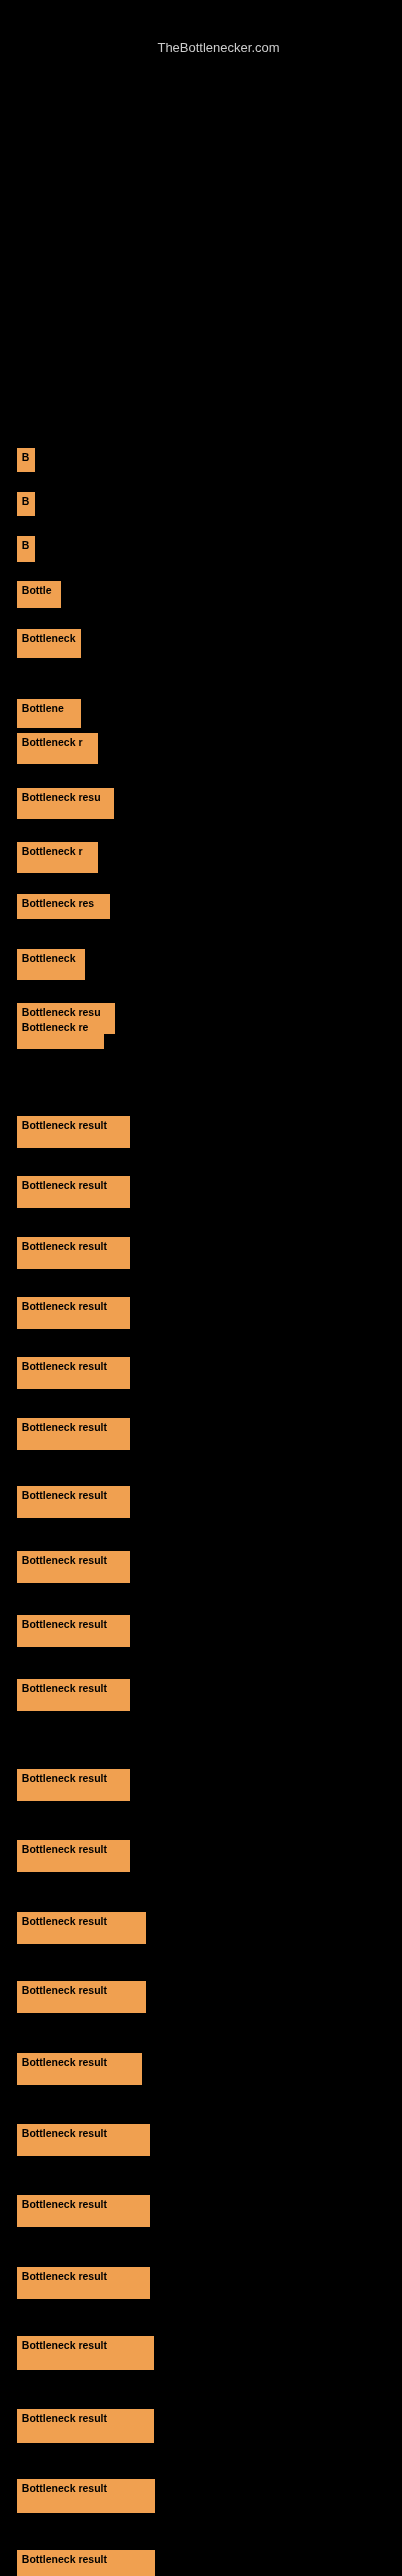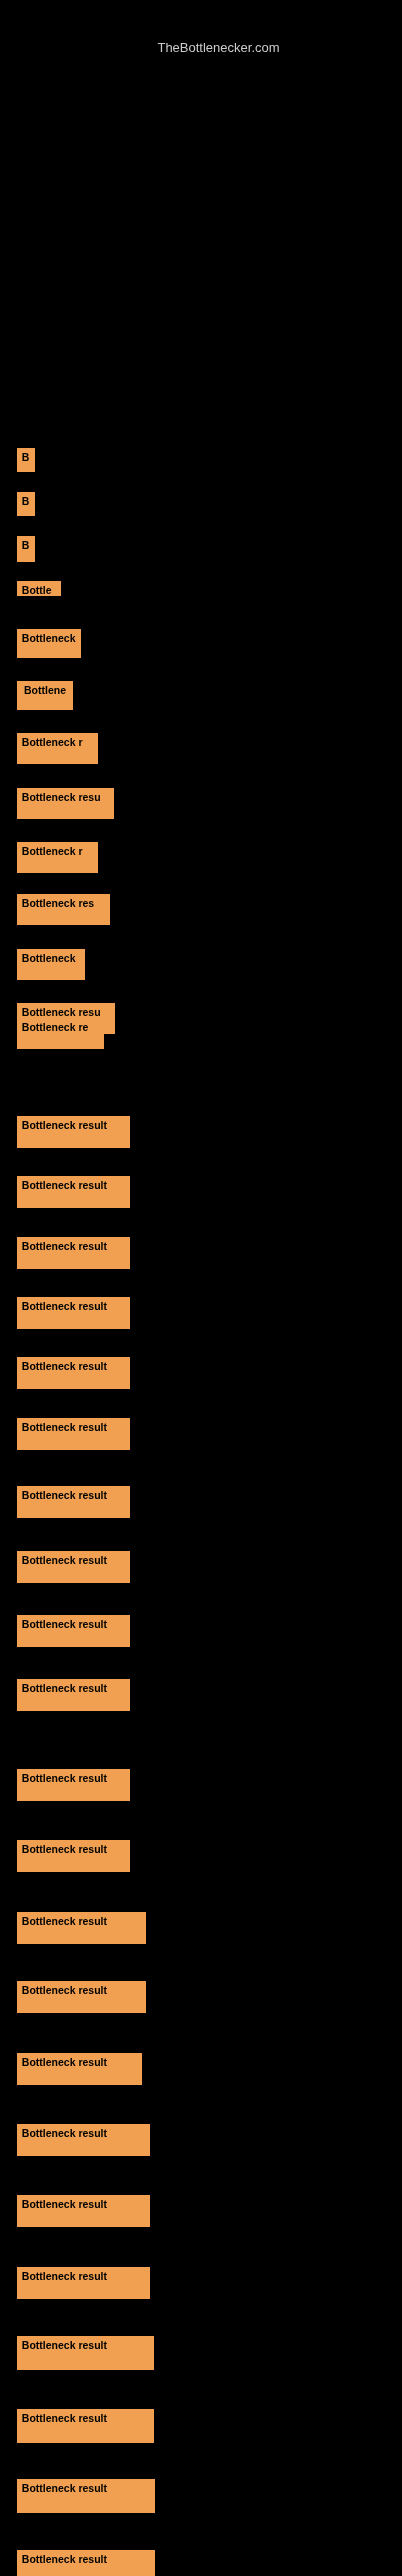--- a/index.html
+++ b/index.html
@@ -46,27 +46,27 @@
   </style>
 </head>
 <body>
 
 <div class="site-title">TheBottlenecker.com</div>
 
 <div class="results-container" id="results-container">
 <div class="result-item" style="top: 431px; width: 17.7px; height: 24px;">B</div>
     <div class="result-item" style="top: 475px; width: 17.7px; height: 24px;">B</div>
     <div class="result-item" style="top: 519px; width: 17.7px; height: 26px;">B</div>
-    <div class="result-item" style="top: 564px; width: 44px; height: 15px;">Bottle</div>
+    <div class="result-item" style="top: 564px; width: 44px; height: 27px;">Bottle</div>
     <div class="result-item" style="top: 612px; width: 64px; height: 29px;">Bottleneck</div>
-    <div class="result-item" style="top: 664px; width: 56px; height: 29px; text-align: center;">Bottlene</div>
+    <div class="result-item" style="top: 682px; width: 64px; height: 29px;">Bottlene</div>
     <div class="result-item" style="top: 716px; width: 81px; height: 31px;">Bottleneck r</div>
     <div class="result-item" style="top: 771px; width: 97px; height: 31px;">Bottleneck resu</div>
     <div class="result-item" style="top: 825px; width: 81px; height: 31px;">Bottleneck r</div>
-    <div class="result-item" style="top: 877px; width: 93px; height: 31px;">Bottleneck res</div>
+    <div class="result-item" style="top: 877px; width: 93px; height: 25px;">Bottleneck res</div>
     <div class="result-item" style="top: 932px; width: 68px; height: 31px;">Bottleneck</div>
     <div class="result-item" style="top: 986px; width: 98px; height: 31px;">Bottleneck resu</div>
     <div class="result-item" style="top: 1001px; width: 87px; height: 31px;">Bottleneck re</div>
     <div class="result-item" style="top: 1099px; width: 113px; height: 32px;">Bottleneck result</div>
     <div class="result-item" style="top: 1159px; width: 113px; height: 32px;">Bottleneck result</div>
     <div class="result-item" style="top: 1220px; width: 113px; height: 32px;">Bottleneck result</div>
     <div class="result-item" style="top: 1280px; width: 113px; height: 32px;">Bottleneck result</div>
     <div class="result-item" style="top: 1340px; width: 113px; height: 32px;">Bottleneck result</div>
     <div class="result-item" style="top: 1401px; width: 113px; height: 32px;">Bottleneck result</div>
     <div class="result-item" style="top: 1469px; width: 113px; height: 32px;">Bottleneck result</div>

